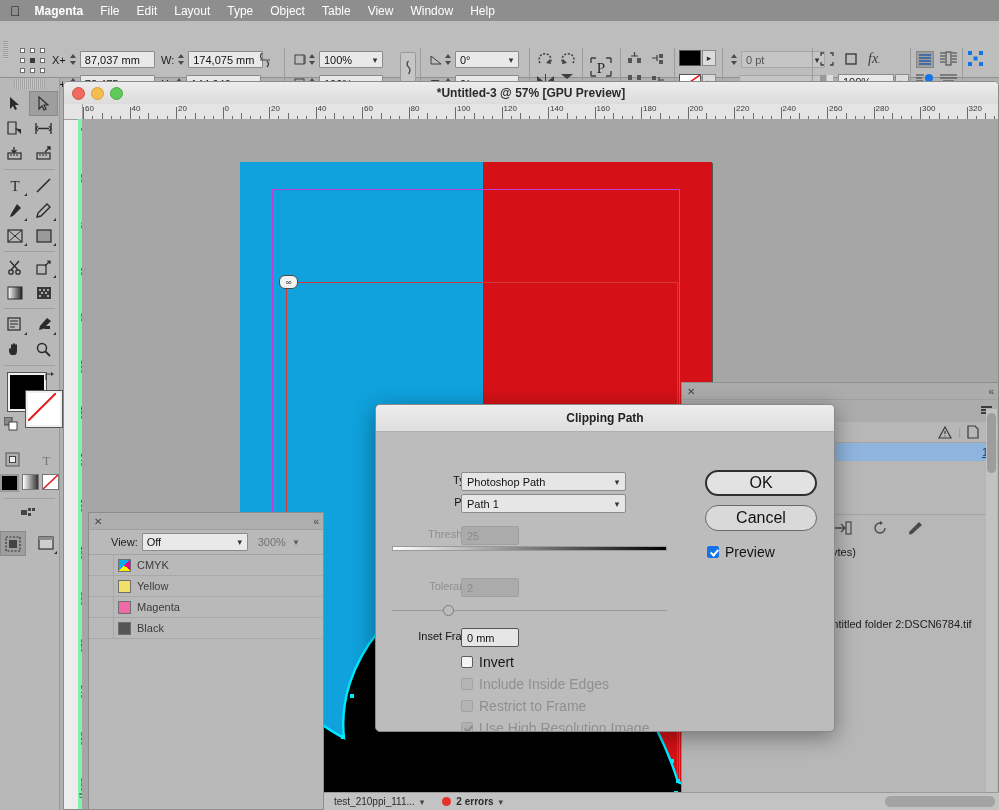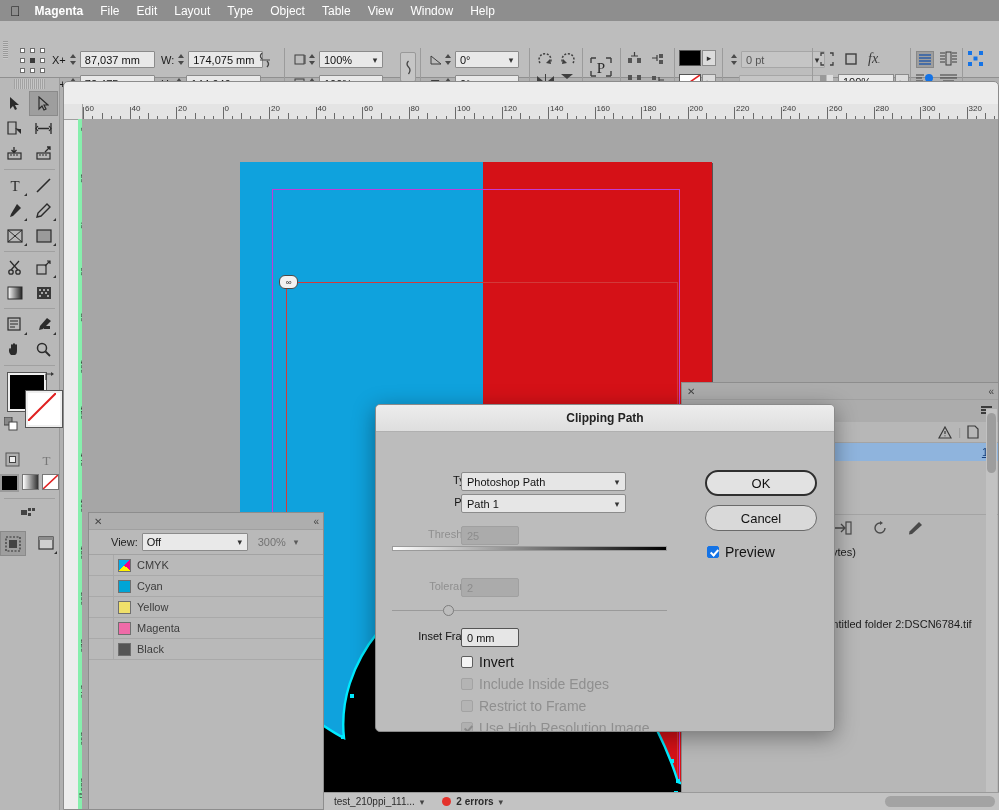--- a/index.html
+++ b/index.html
@@ -160,21 +160,21 @@
   .cb.chk{background:#1473e6;border-color:#1473e6;position:relative;}
   .cb.chk:after{content:"";position:absolute;left:3.5px;top:1px;width:3px;height:6px;
     border:solid #fff;border-width:0 2px 2px 0;transform:rotate(42deg);}
   .cb.dimchk{background:#b0b0b0;border-color:#a3a3a3;position:relative;}
   .cb.dimchk:after{content:"";position:absolute;left:3.5px;top:1px;width:3px;height:6px;
     border:solid #8c8c8c;border-width:0 2px 2px 0;transform:rotate(42deg);}
   .cbl{font-size:14px;color:#131313;}
   .cbl.dim{color:#8f8f8f;}
   .dbtn{position:absolute;width:112px;height:26px;border-radius:13px;background:#d9d9d9;
     border:1px solid #6a6a6a;box-sizing:border-box;display:flex;align-items:center;justify-content:center;
-    font-size:13px;color:#111;}
+    font-size:16px;color:#111;}
   .dbtn.def{border-width:2px;border-color:#2f2f2f;background:#e2e2e2;}
 
   
   .statusbar{position:absolute;left:324px;top:792px;width:675px;height:18px;
     background:#c3c3c3;border-top:1px solid #9a9a9a;display:flex;align-items:center;box-sizing:border-box;}
   .sb-combo{display:flex;align-items:center;font-size:10px;color:#2b2b2b;padding-left:10px;gap:5px;}
   .sb-car{font-size:9px;color:#444;}
   .dot{width:9px;height:9px;border-radius:50%;background:#e4322b;}
   .sb-scroll{position:absolute;right:4px;top:3px;width:110px;height:11px;background:#a3a3a3;border-radius:6px;}
   svg{display:block;}
@@ -684,20 +684,28 @@
         <svg width="16" height="15" viewBox="0 0 16 15">
             <rect x="1" y="1" width="14" height="12" fill="#cfcfcf" stroke="#333" stroke-width="1.2"></rect>
             <rect x="1" y="1" width="14" height="3" fill="#8c8c8c"></rect>
           </svg>
         <span class="cor"></span>
       </div>
     </div>
   </div>
 
   <div class="docwin">
+    <div class="titlebar">
+      <div class="tl">
+        <b class="r"></b>
+        <b class="y"></b>
+        <b class="g"></b>
+      </div>
+      <div class="doctitle">*Untitled-3 @ 57% [GPU Preview]</div>
+    </div>
 
     <div class="rulerh">
       <div class="corner"></div>
       <div id="hruler">
           <div class="tick" style="left: 19px; height: 12px;"></div>
           <div class="tlab" style="left: 19px;">60</div>
           <div class="tick" style="left: 28.3px; height: 3px;"></div>
           <div class="tick" style="left: 37.6px; height: 6px;"></div>
           <div class="tick" style="left: 46.9px; height: 3px;"></div>
           <div class="tick" style="left: 56.2px; height: 3px;"></div>
@@ -992,25 +1000,20 @@
       <span style="font-size:9px;color:#5a5a5a;margin-left:4px;">▾</span>
     </div>
     <div class="sp-list">
       <div class="sp-row">
         <span class="sp-eye"></span>
         <span class="sw cmyk"></span>
         <span>CMYK</span>
       </div>
       <div class="sp-row">
         <span class="sp-eye"></span>
-        <span class="sw" style="background:#00a5d6"></span>
-        <span>Cyan</span>
-      </div>
-      <div class="sp-row">
-        <span class="sp-eye"></span>
         <span class="sw" style="background:#f0e06a"></span>
         <span>Yellow</span>
       </div>
       <div class="sp-row">
         <span class="sp-eye"></span>
         <span class="sw" style="background:#ef6ba8"></span>
         <span>Magenta</span>
       </div>
       <div class="sp-row">
         <span class="sp-eye"></span>

